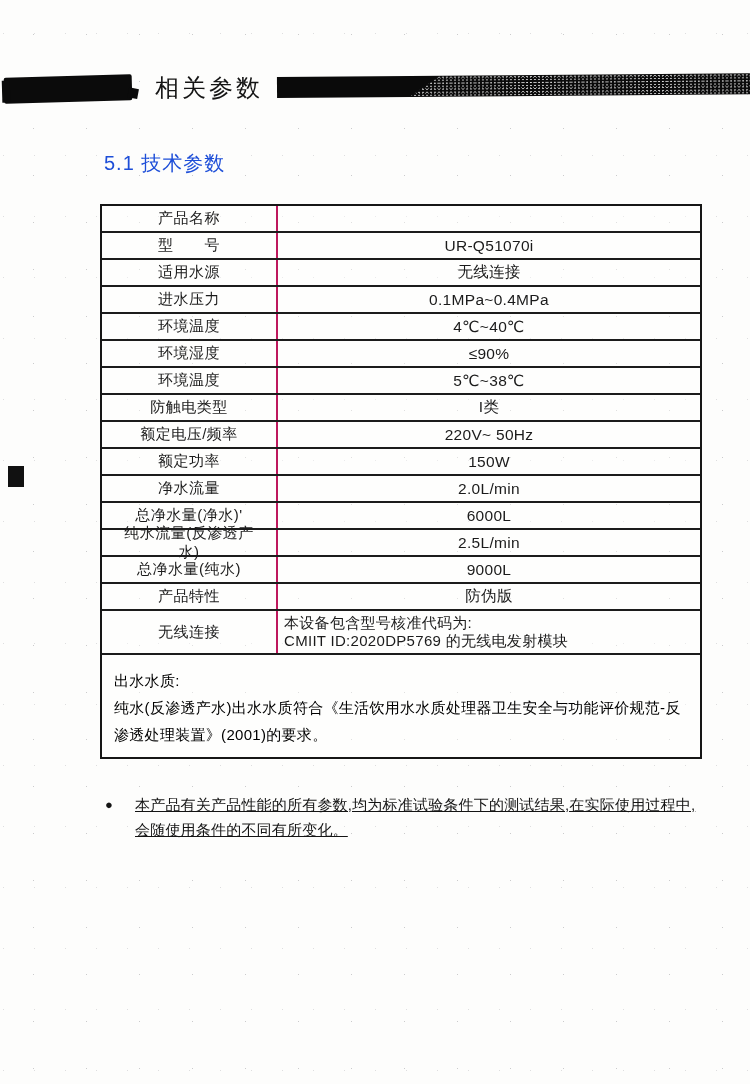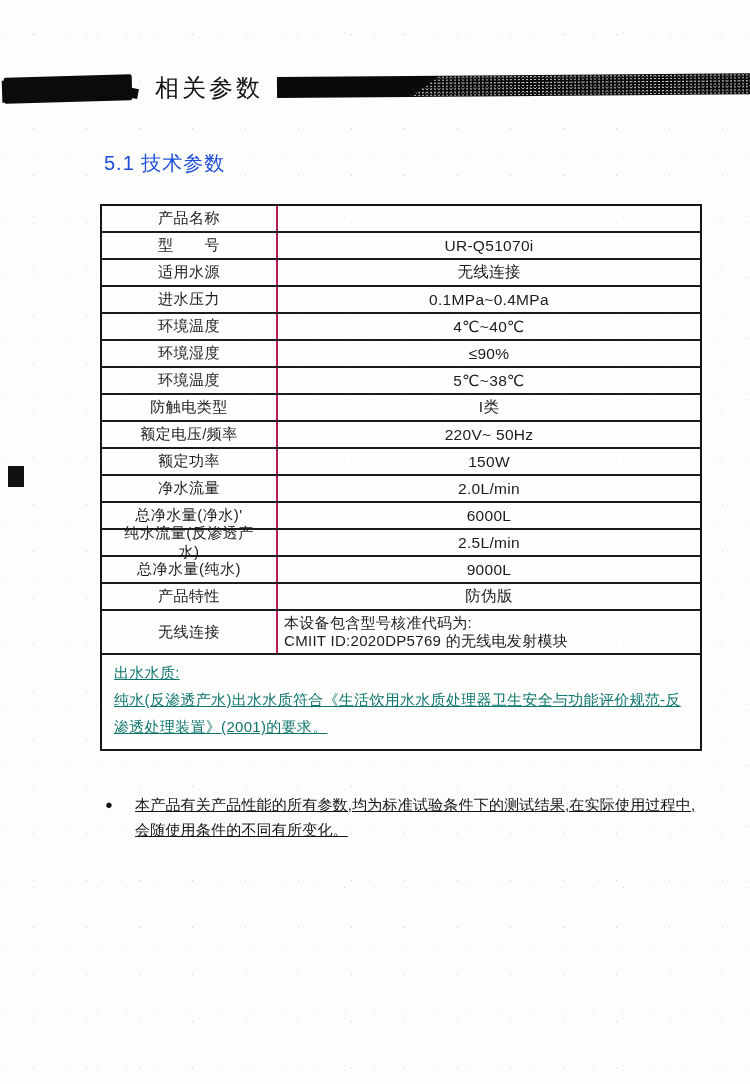--- a/index.html
+++ b/index.html
@@ -90,22 +90,22 @@
     font-size:15.5px;color:#1b1b1b;letter-spacing:.3px;
     min-height:25px;
   }
   .t-row:not(.t-row-tall) .t-value, .t-row:not(.t-row-tall) .t-label{height:25px;}
   .t-row-tall .t-value{
     flex-direction:column;align-items:flex-start;justify-content:center;
     padding:2px 6px;font-size:15px;line-height:18px;font-weight:500;
   }
   .t-row-tall .t-label, .t-row-tall .t-value{min-height:38px;}
   .wq-cell{
-    padding:4px 12px 9px 12px;
-    font-size:15px;line-height:27px;color:#0f766e;letter-spacing:.3px;text-decoration:underline;
+    padding:12px 12px 9px 12px;
+    font-size:15px;line-height:27px;color:#000000;letter-spacing:.3px;
   }
 
   
   .footnote{
     position:absolute;left:105px;top:792px;width:600px;
     display:flex;
     font-size:15px;line-height:25px;color:#141414;
   }
   .footnote .marker{width:30px;flex:none;font-size:13px;line-height:25px;}
   .footnote .fn-text{flex:1;letter-spacing:.2px;text-decoration:underline;}

